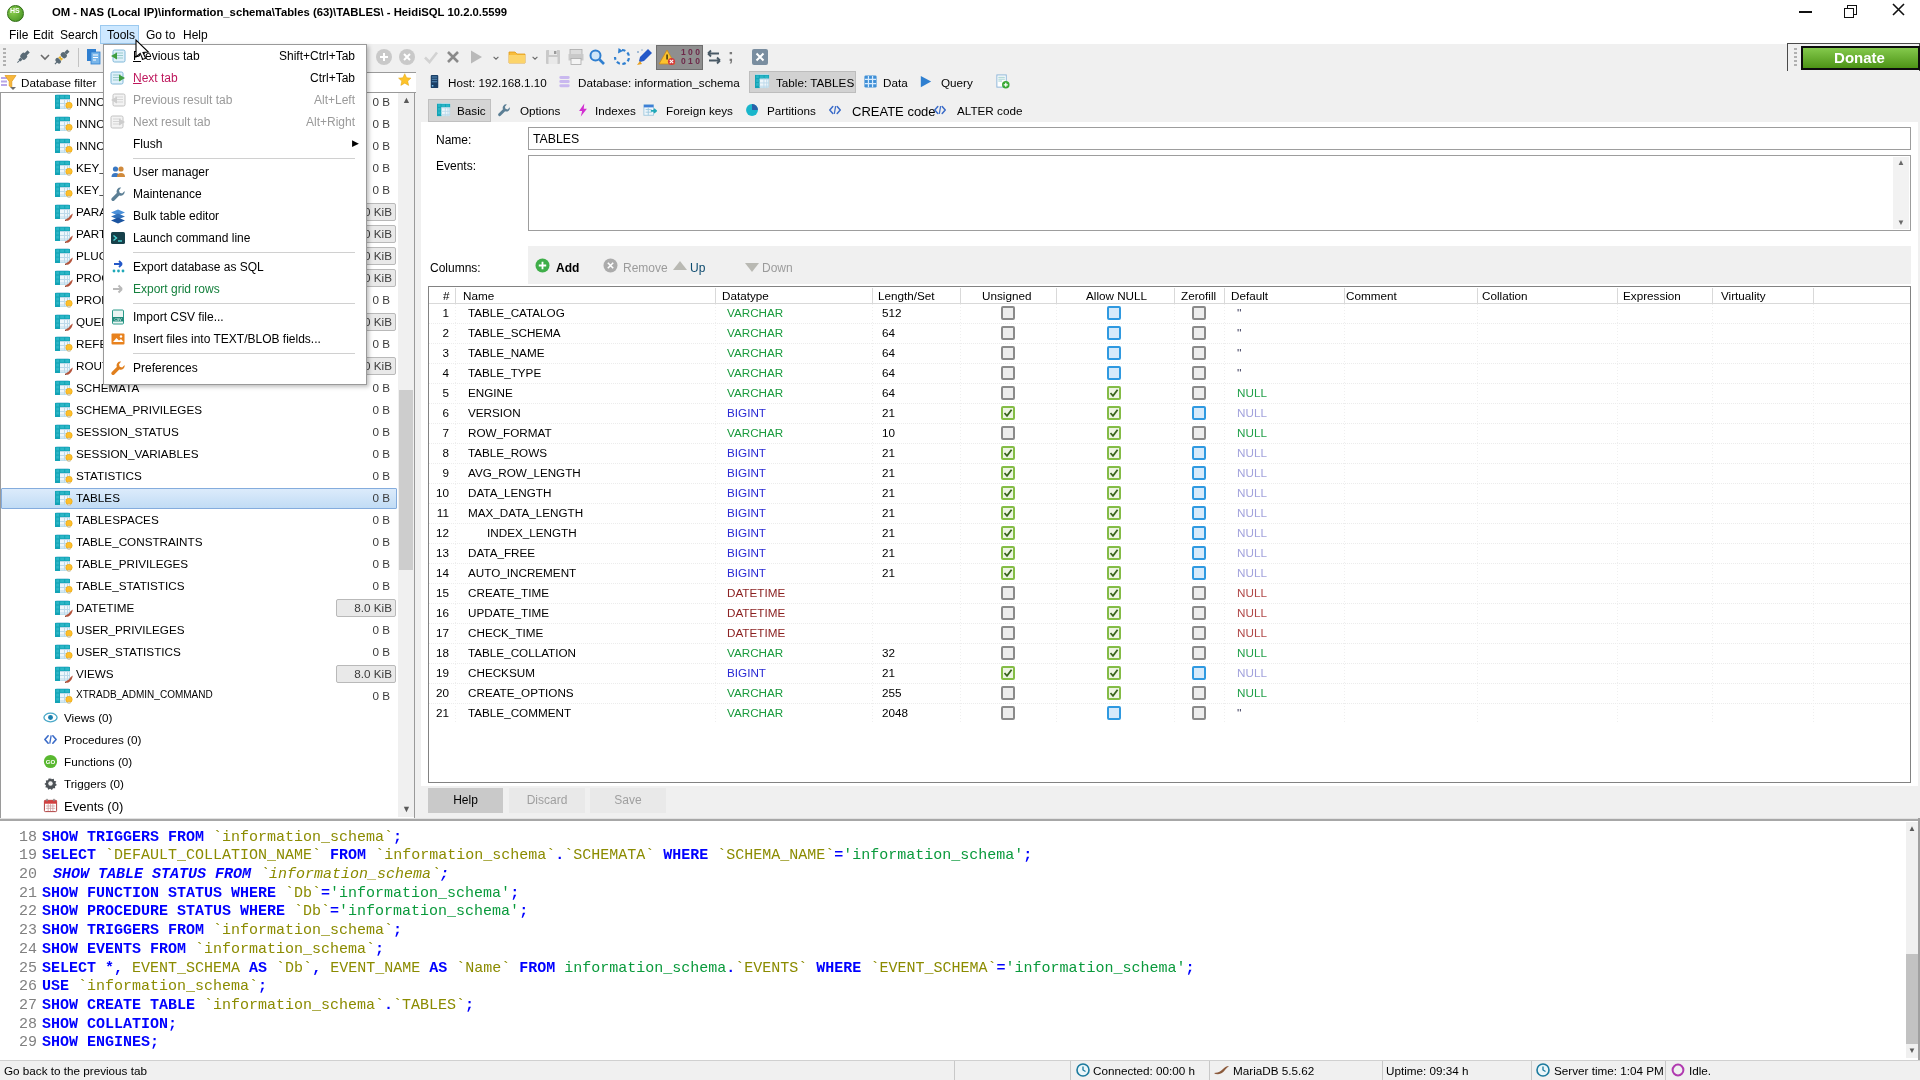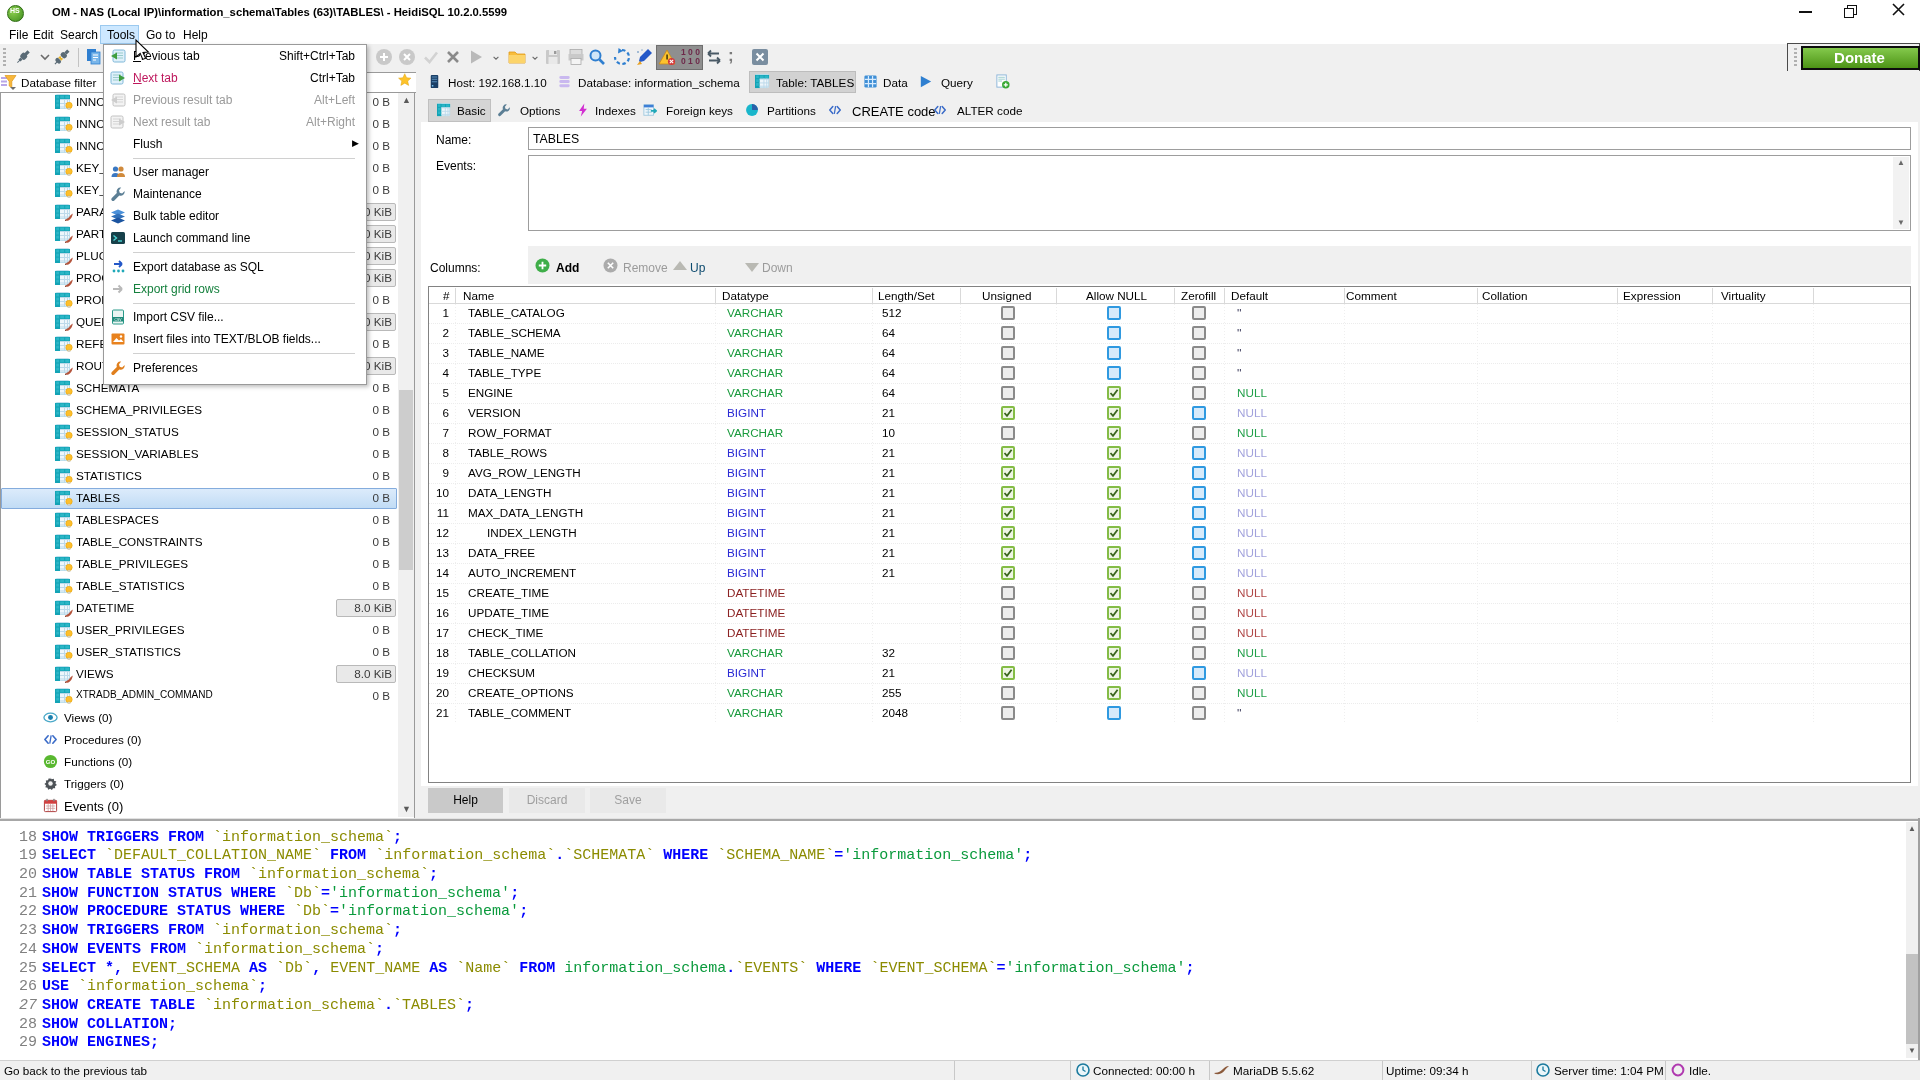--- a/index.html
+++ b/index.html
@@ -888,34 +888,34 @@
 <div class="tx" style="left:590px;top:793px;width:76px;text-align:center;color:#9f9f9f;">Save</div>
 
 <div class="abs" style="left:0;top:818px;width:1920px;height:1px;background:#e2e2e2;"></div>
 <div class="abs" style="left:0;top:819px;width:1920px;height:2px;background:#a7a7a7;"></div>
 <div class="abs" style="left:0;top:821px;width:1920px;height:239px;background:#fff;"></div>
 <div class="tx" style="left:0px;top:828.6px;width:37px;text-align:right;font-family:'Liberation Mono',monospace;font-size:15px;color:#808080;">18</div>
 <div class="tx" style="left:42px;top:828.6px;font-family:'Liberation Mono',monospace;font-size:15px;"><span style="color:#0000ff;font-weight:bold;">SHOW TRIGGERS FROM</span> <span style="color:#8b8b00;">`information_schema`</span><span style="color:#0000ff;font-weight:bold;">;</span></div>
 <div class="tx" style="left:0px;top:847.3px;width:37px;text-align:right;font-family:'Liberation Mono',monospace;font-size:15px;color:#808080;">19</div>
 <div class="tx" style="left:42px;top:847.3px;font-family:'Liberation Mono',monospace;font-size:15px;"><span style="color:#0000ff;font-weight:bold;">SELECT</span> <span style="color:#8b8b00;">`DEFAULT_COLLATION_NAME`</span> <span style="color:#0000ff;font-weight:bold;">FROM</span> <span style="color:#8b8b00;">`information_schema`</span><span style="color:#0000ff;font-weight:bold;">.</span><span style="color:#8b8b00;">`SCHEMATA`</span> <span style="color:#0000ff;font-weight:bold;">WHERE</span> <span style="color:#8b8b00;">`SCHEMA_NAME`</span><span style="color:#0000ff;font-weight:bold;">=</span><span style="color:#0a9a3c;">'information_schema'</span><span style="color:#0000ff;font-weight:bold;">;</span></div>
 <div class="tx" style="left:0px;top:866.0px;width:37px;text-align:right;font-family:'Liberation Mono',monospace;font-size:15px;color:#808080;">20</div>
-<div class="tx" style="left:42px;top:866.0px;font-family:'Liberation Mono',monospace;font-size:15px;"><span style="color:#0000ff;font-weight:bold;">SHOW TABLE STATUS FROM</span> <span style="color:#8b8b00;">`information_schema`</span><span style="color:#0000ff;font-weight:bold;">;</span></div>
+<div class="tx" style="left:53px;top:866.0px;font-family:'Liberation Mono',monospace;font-size:15px;font-style:italic;"><span style="color:#0000ff;font-weight:bold;">SHOW TABLE STATUS FROM</span> <span style="color:#8b8b00;">`information_schema`</span><span style="color:#0000ff;font-weight:bold;">;</span></div>
 <div class="tx" style="left:0px;top:884.7px;width:37px;text-align:right;font-family:'Liberation Mono',monospace;font-size:15px;color:#808080;">21</div>
 <div class="tx" style="left:42px;top:884.7px;font-family:'Liberation Mono',monospace;font-size:15px;"><span style="color:#0000ff;font-weight:bold;">SHOW FUNCTION STATUS WHERE</span> <span style="color:#8b8b00;">`Db`</span><span style="color:#0000ff;font-weight:bold;">=</span><span style="color:#0a9a3c;">'information_schema'</span><span style="color:#0000ff;font-weight:bold;">;</span></div>
 <div class="tx" style="left:0px;top:903.4px;width:37px;text-align:right;font-family:'Liberation Mono',monospace;font-size:15px;color:#808080;">22</div>
 <div class="tx" style="left:42px;top:903.4px;font-family:'Liberation Mono',monospace;font-size:15px;"><span style="color:#0000ff;font-weight:bold;">SHOW PROCEDURE STATUS WHERE</span> <span style="color:#8b8b00;">`Db`</span><span style="color:#0000ff;font-weight:bold;">=</span><span style="color:#0a9a3c;">'information_schema'</span><span style="color:#0000ff;font-weight:bold;">;</span></div>
 <div class="tx" style="left:0px;top:922.1px;width:37px;text-align:right;font-family:'Liberation Mono',monospace;font-size:15px;color:#808080;">23</div>
 <div class="tx" style="left:42px;top:922.1px;font-family:'Liberation Mono',monospace;font-size:15px;"><span style="color:#0000ff;font-weight:bold;">SHOW TRIGGERS FROM</span> <span style="color:#8b8b00;">`information_schema`</span><span style="color:#0000ff;font-weight:bold;">;</span></div>
 <div class="tx" style="left:0px;top:940.8px;width:37px;text-align:right;font-family:'Liberation Mono',monospace;font-size:15px;color:#808080;">24</div>
 <div class="tx" style="left:42px;top:940.8px;font-family:'Liberation Mono',monospace;font-size:15px;"><span style="color:#0000ff;font-weight:bold;">SHOW EVENTS FROM</span> <span style="color:#8b8b00;">`information_schema`</span><span style="color:#0000ff;font-weight:bold;">;</span></div>
 <div class="tx" style="left:0px;top:959.5px;width:37px;text-align:right;font-family:'Liberation Mono',monospace;font-size:15px;color:#808080;">25</div>
 <div class="tx" style="left:42px;top:959.5px;font-family:'Liberation Mono',monospace;font-size:15px;"><span style="color:#0000ff;font-weight:bold;">SELECT *,</span> <span style="color:#8b8b00;">EVENT_SCHEMA</span> <span style="color:#0000ff;font-weight:bold;">AS</span> <span style="color:#8b8b00;">`Db`</span><span style="color:#0000ff;font-weight:bold;">,</span> <span style="color:#8b8b00;">EVENT_NAME</span> <span style="color:#0000ff;font-weight:bold;">AS</span> <span style="color:#8b8b00;">`Name`</span> <span style="color:#0000ff;font-weight:bold;">FROM</span> <span style="color:#0a9a3c;">information_schema</span><span style="color:#0000ff;font-weight:bold;">.</span><span style="color:#8b8b00;">`EVENTS`</span> <span style="color:#0000ff;font-weight:bold;">WHERE</span> <span style="color:#8b8b00;">`EVENT_SCHEMA`</span><span style="color:#0000ff;font-weight:bold;">=</span><span style="color:#0a9a3c;">'information_schema'</span><span style="color:#0000ff;font-weight:bold;">;</span></div>
 <div class="tx" style="left:0px;top:978.2px;width:37px;text-align:right;font-family:'Liberation Mono',monospace;font-size:15px;color:#808080;">26</div>
 <div class="tx" style="left:42px;top:978.2px;font-family:'Liberation Mono',monospace;font-size:15px;"><span style="color:#0000ff;font-weight:bold;">USE</span> <span style="color:#8b8b00;">`information_schema`</span><span style="color:#0000ff;font-weight:bold;">;</span></div>
-<div class="tx" style="left:0px;top:996.9px;width:37px;text-align:right;font-family:'Liberation Mono',monospace;font-size:15px;color:#808080;font-style:italic;">27</div>
+<div class="tx" style="left:0px;top:996.9px;width:37px;text-align:right;font-family:'Liberation Mono',monospace;font-size:15px;color:#808080;">27</div>
 <div class="tx" style="left:42px;top:996.9px;font-family:'Liberation Mono',monospace;font-size:15px;"><span style="color:#0000ff;font-weight:bold;">SHOW CREATE TABLE</span> <span style="color:#8b8b00;">`information_schema`</span><span style="color:#0000ff;font-weight:bold;">.</span><span style="color:#8b8b00;">`TABLES`</span><span style="color:#0000ff;font-weight:bold;">;</span></div>
 <div class="tx" style="left:0px;top:1015.6px;width:37px;text-align:right;font-family:'Liberation Mono',monospace;font-size:15px;color:#808080;">28</div>
 <div class="tx" style="left:42px;top:1015.6px;font-family:'Liberation Mono',monospace;font-size:15px;"><span style="color:#0000ff;font-weight:bold;">SHOW COLLATION;</span></div>
 <div class="tx" style="left:0px;top:1034.3px;width:37px;text-align:right;font-family:'Liberation Mono',monospace;font-size:15px;color:#808080;">29</div>
 <div class="tx" style="left:42px;top:1034.3px;font-family:'Liberation Mono',monospace;font-size:15px;"><span style="color:#0000ff;font-weight:bold;">SHOW ENGINES;</span></div>
 <div class="abs" style="left:1906px;top:822px;width:12px;height:236px;background:#f0f0f0;"></div>
 <div class="tx" style="left:1908px;top:824px;color:#5a5a5a;font-size:8px;">▲</div>
 <div class="abs" style="left:1906px;top:954px;width:12px;height:90px;background:#c2c2c2;"></div>
 <div class="tx" style="left:1908px;top:1046px;color:#5a5a5a;font-size:8px;">▼</div>
 <div class="abs" style="left:1918px;top:818px;width:2px;height:242px;background:#a0a0a0;"></div>

